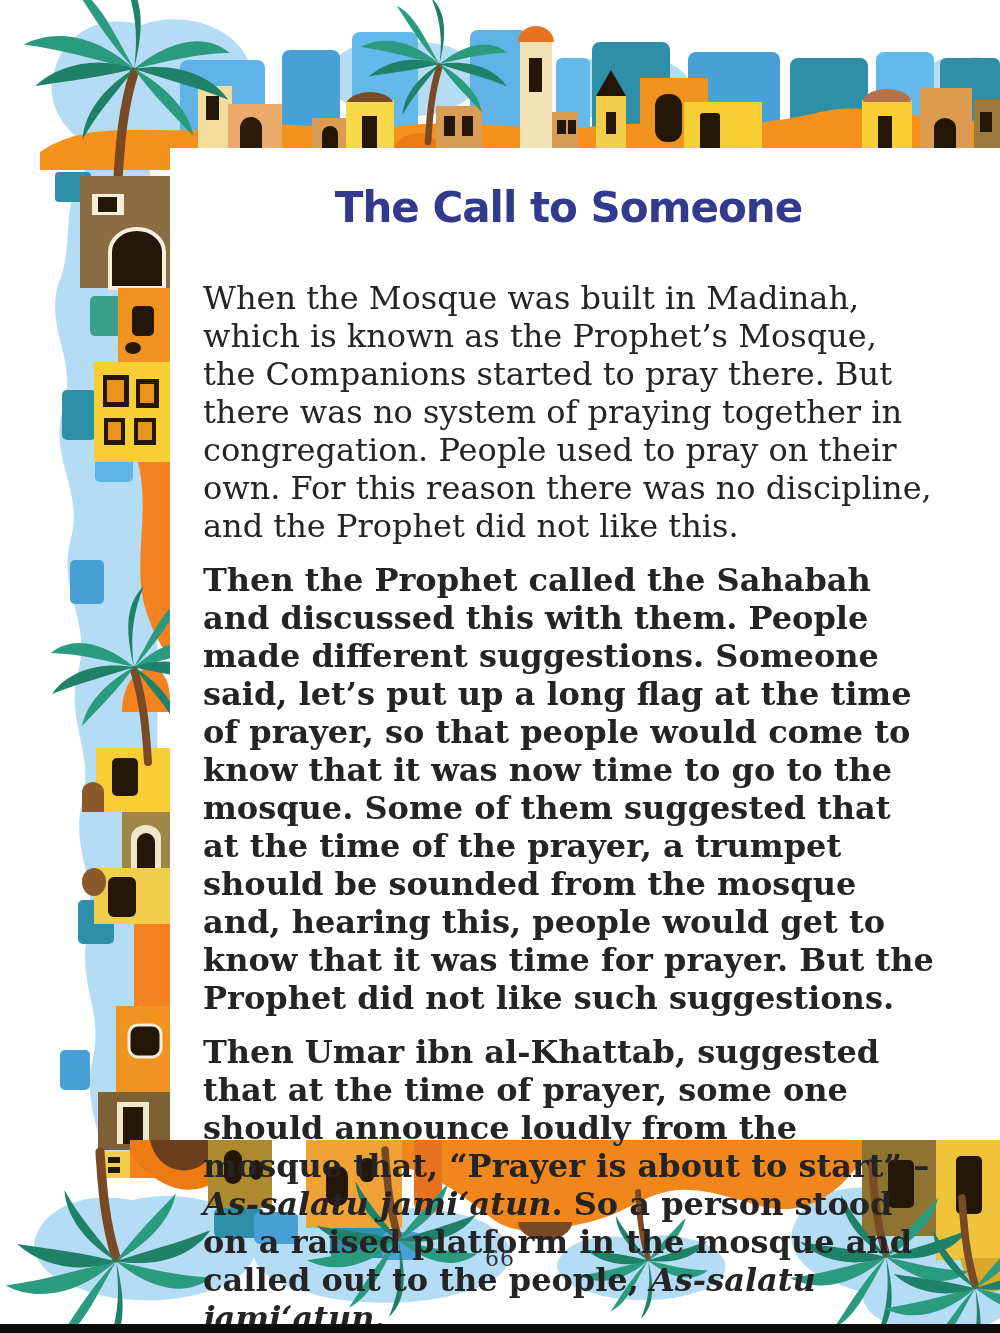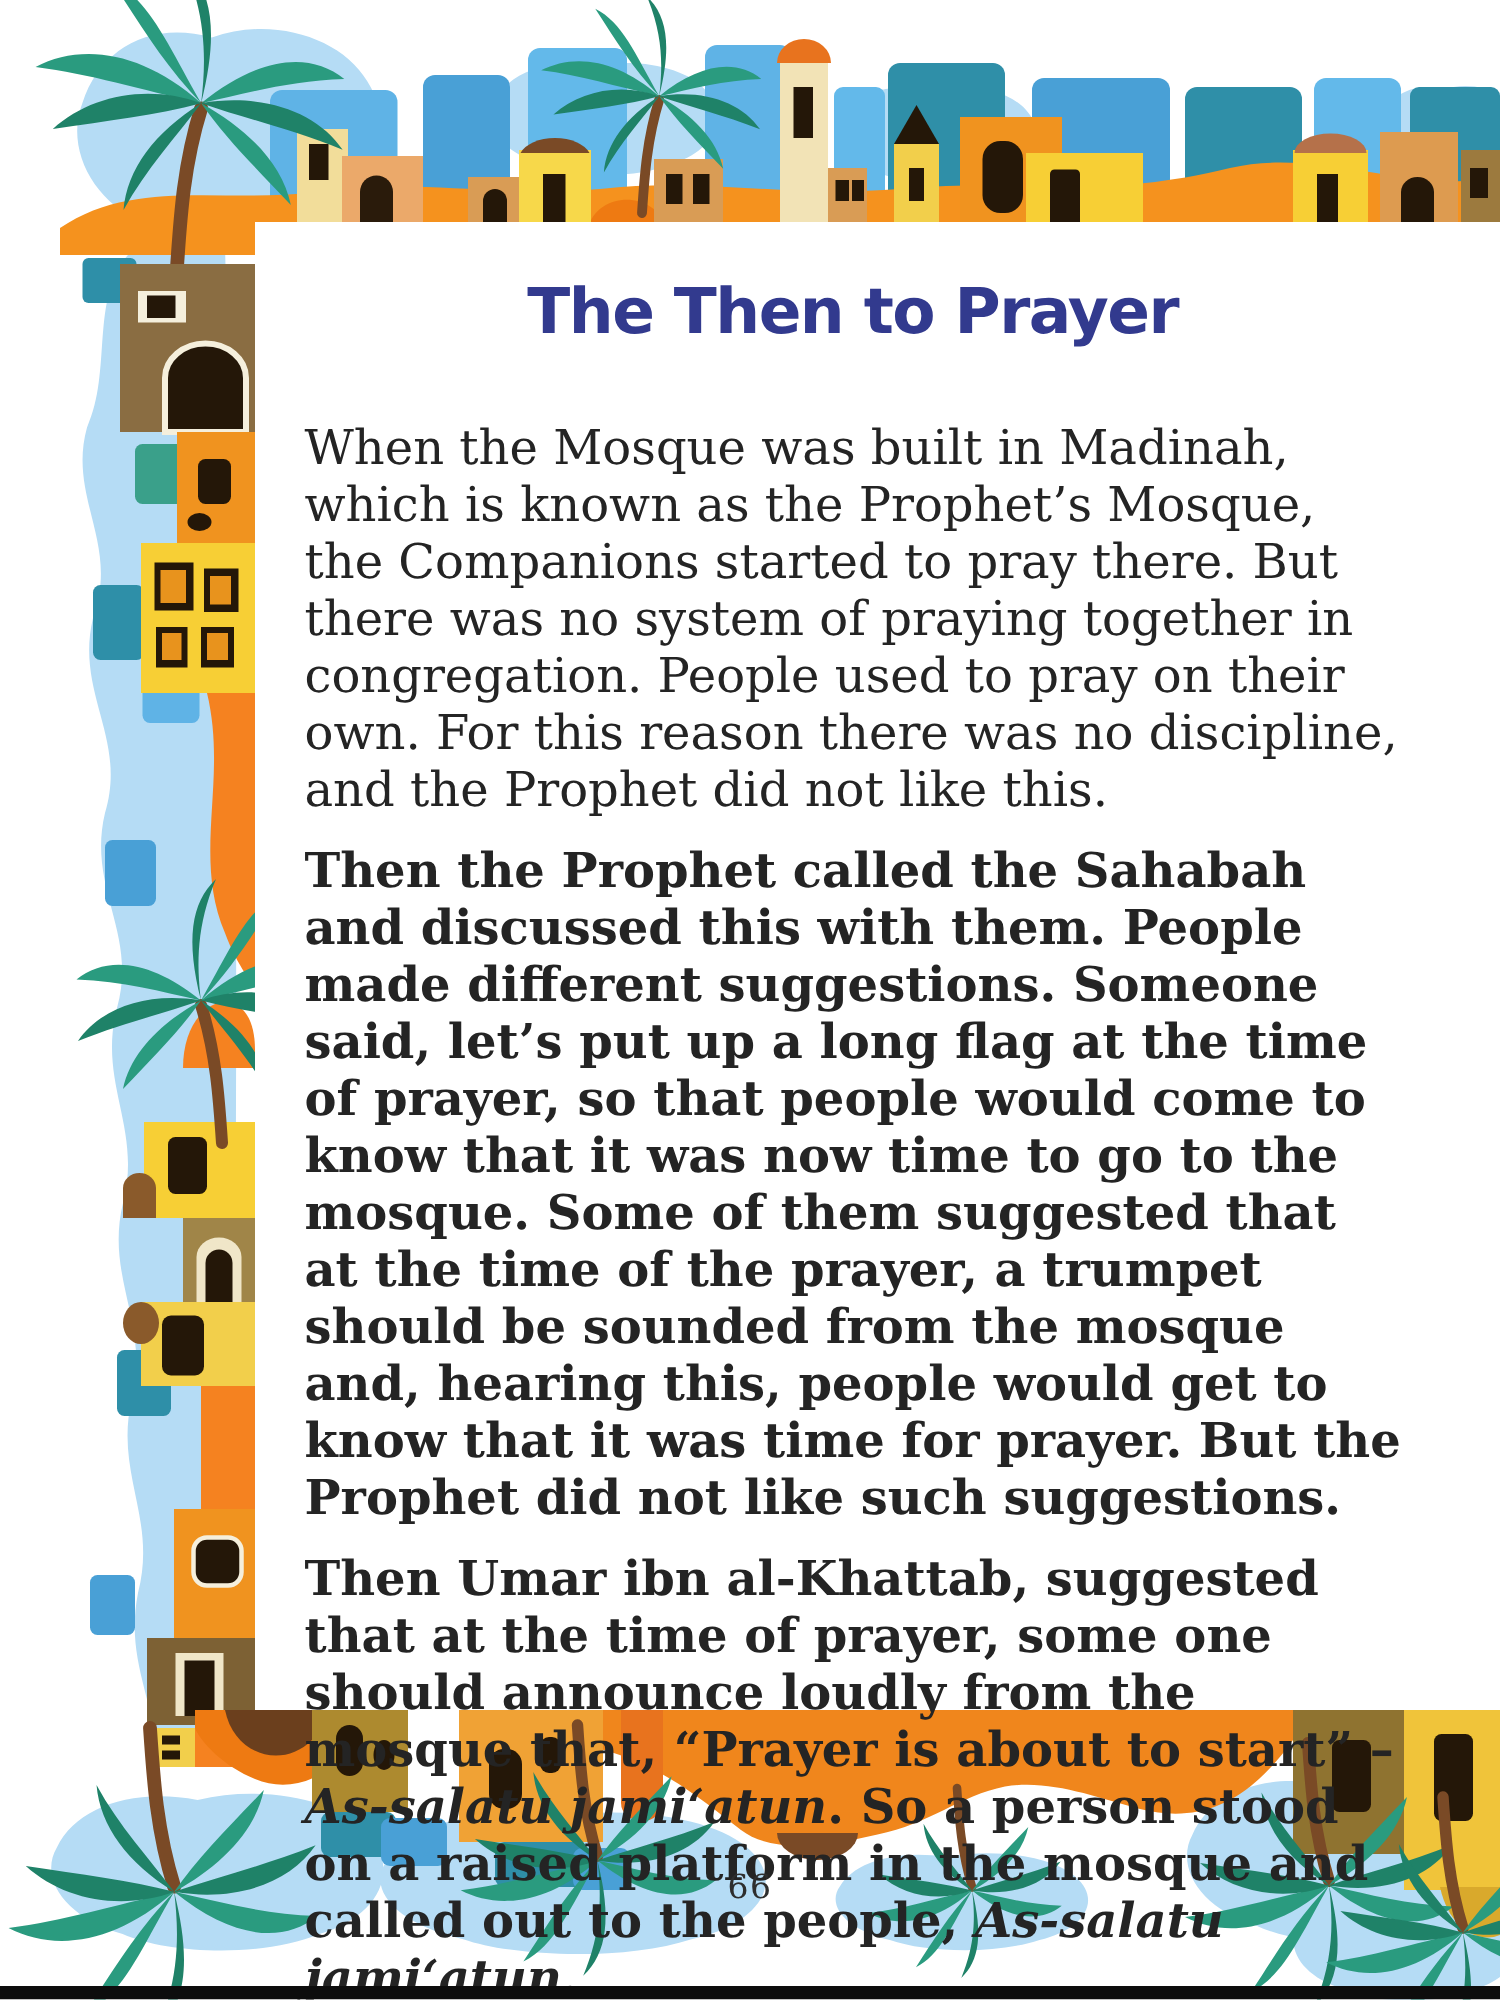--- a/index.html
+++ b/index.html
@@ -213,21 +213,21 @@
     <use href="#palm" transform="translate(100,1152) scale(1.15,-1.15)"></use>
     <use href="#palm" transform="translate(385,1150) scale(0.95,-0.95)"></use>
     <use href="#palm" transform="translate(638,1192) scale(0.72,-0.72)"></use>
     <use href="#palm" transform="translate(872,1162) scale(1.0,-1.0)"></use>
     <use href="#palm" transform="translate(962,1198) scale(0.95,-0.95)"></use>
   </g>
 </svg>
 
 <div class="panel">
   <div class="panel-inner">
-    <h1 class="title">The Then to Prayer</h1>
+    <h1 class="title">The Call to Someone</h1>
     <div class="body-text">
         <div class="text-block">
           <p class="para"><span>When the Mosque was built in Madinah, which is known as the Prophet’s Mosque, the Companions started to pray there. But there was no system of praying together in congregation. People used to pray on their own. For this reason there was no discipline, and the Prophet did not like this.</span></p>
         </div>
         <div class="text-block">
           <p class="para"><span>Then the Prophet called the Sahabah and discussed this with them. People made different suggestions. Someone said, let’s put up a long flag at the time of prayer, so that people would come to know that it was now time to go to the mosque. Some of them suggested that at the time of the prayer, a trumpet should be sounded from the mosque and, hearing this, people would get to know that it was time for prayer. But the Prophet did not like such suggestions.</span></p>
         </div>
         <div class="text-block">
           <p class="para"><span>Then Umar ibn al-Khattab, suggested that at the time of prayer, some one should announce loudly from the mosque that, “Prayer is about to start” – </span><i>As-salatu jami‘atun</i><span>. So a person stood on a raised platform in the mosque and called out to the people, </span><i>As-salatu jami‘atun</i><span>.</span></p>
         </div>

